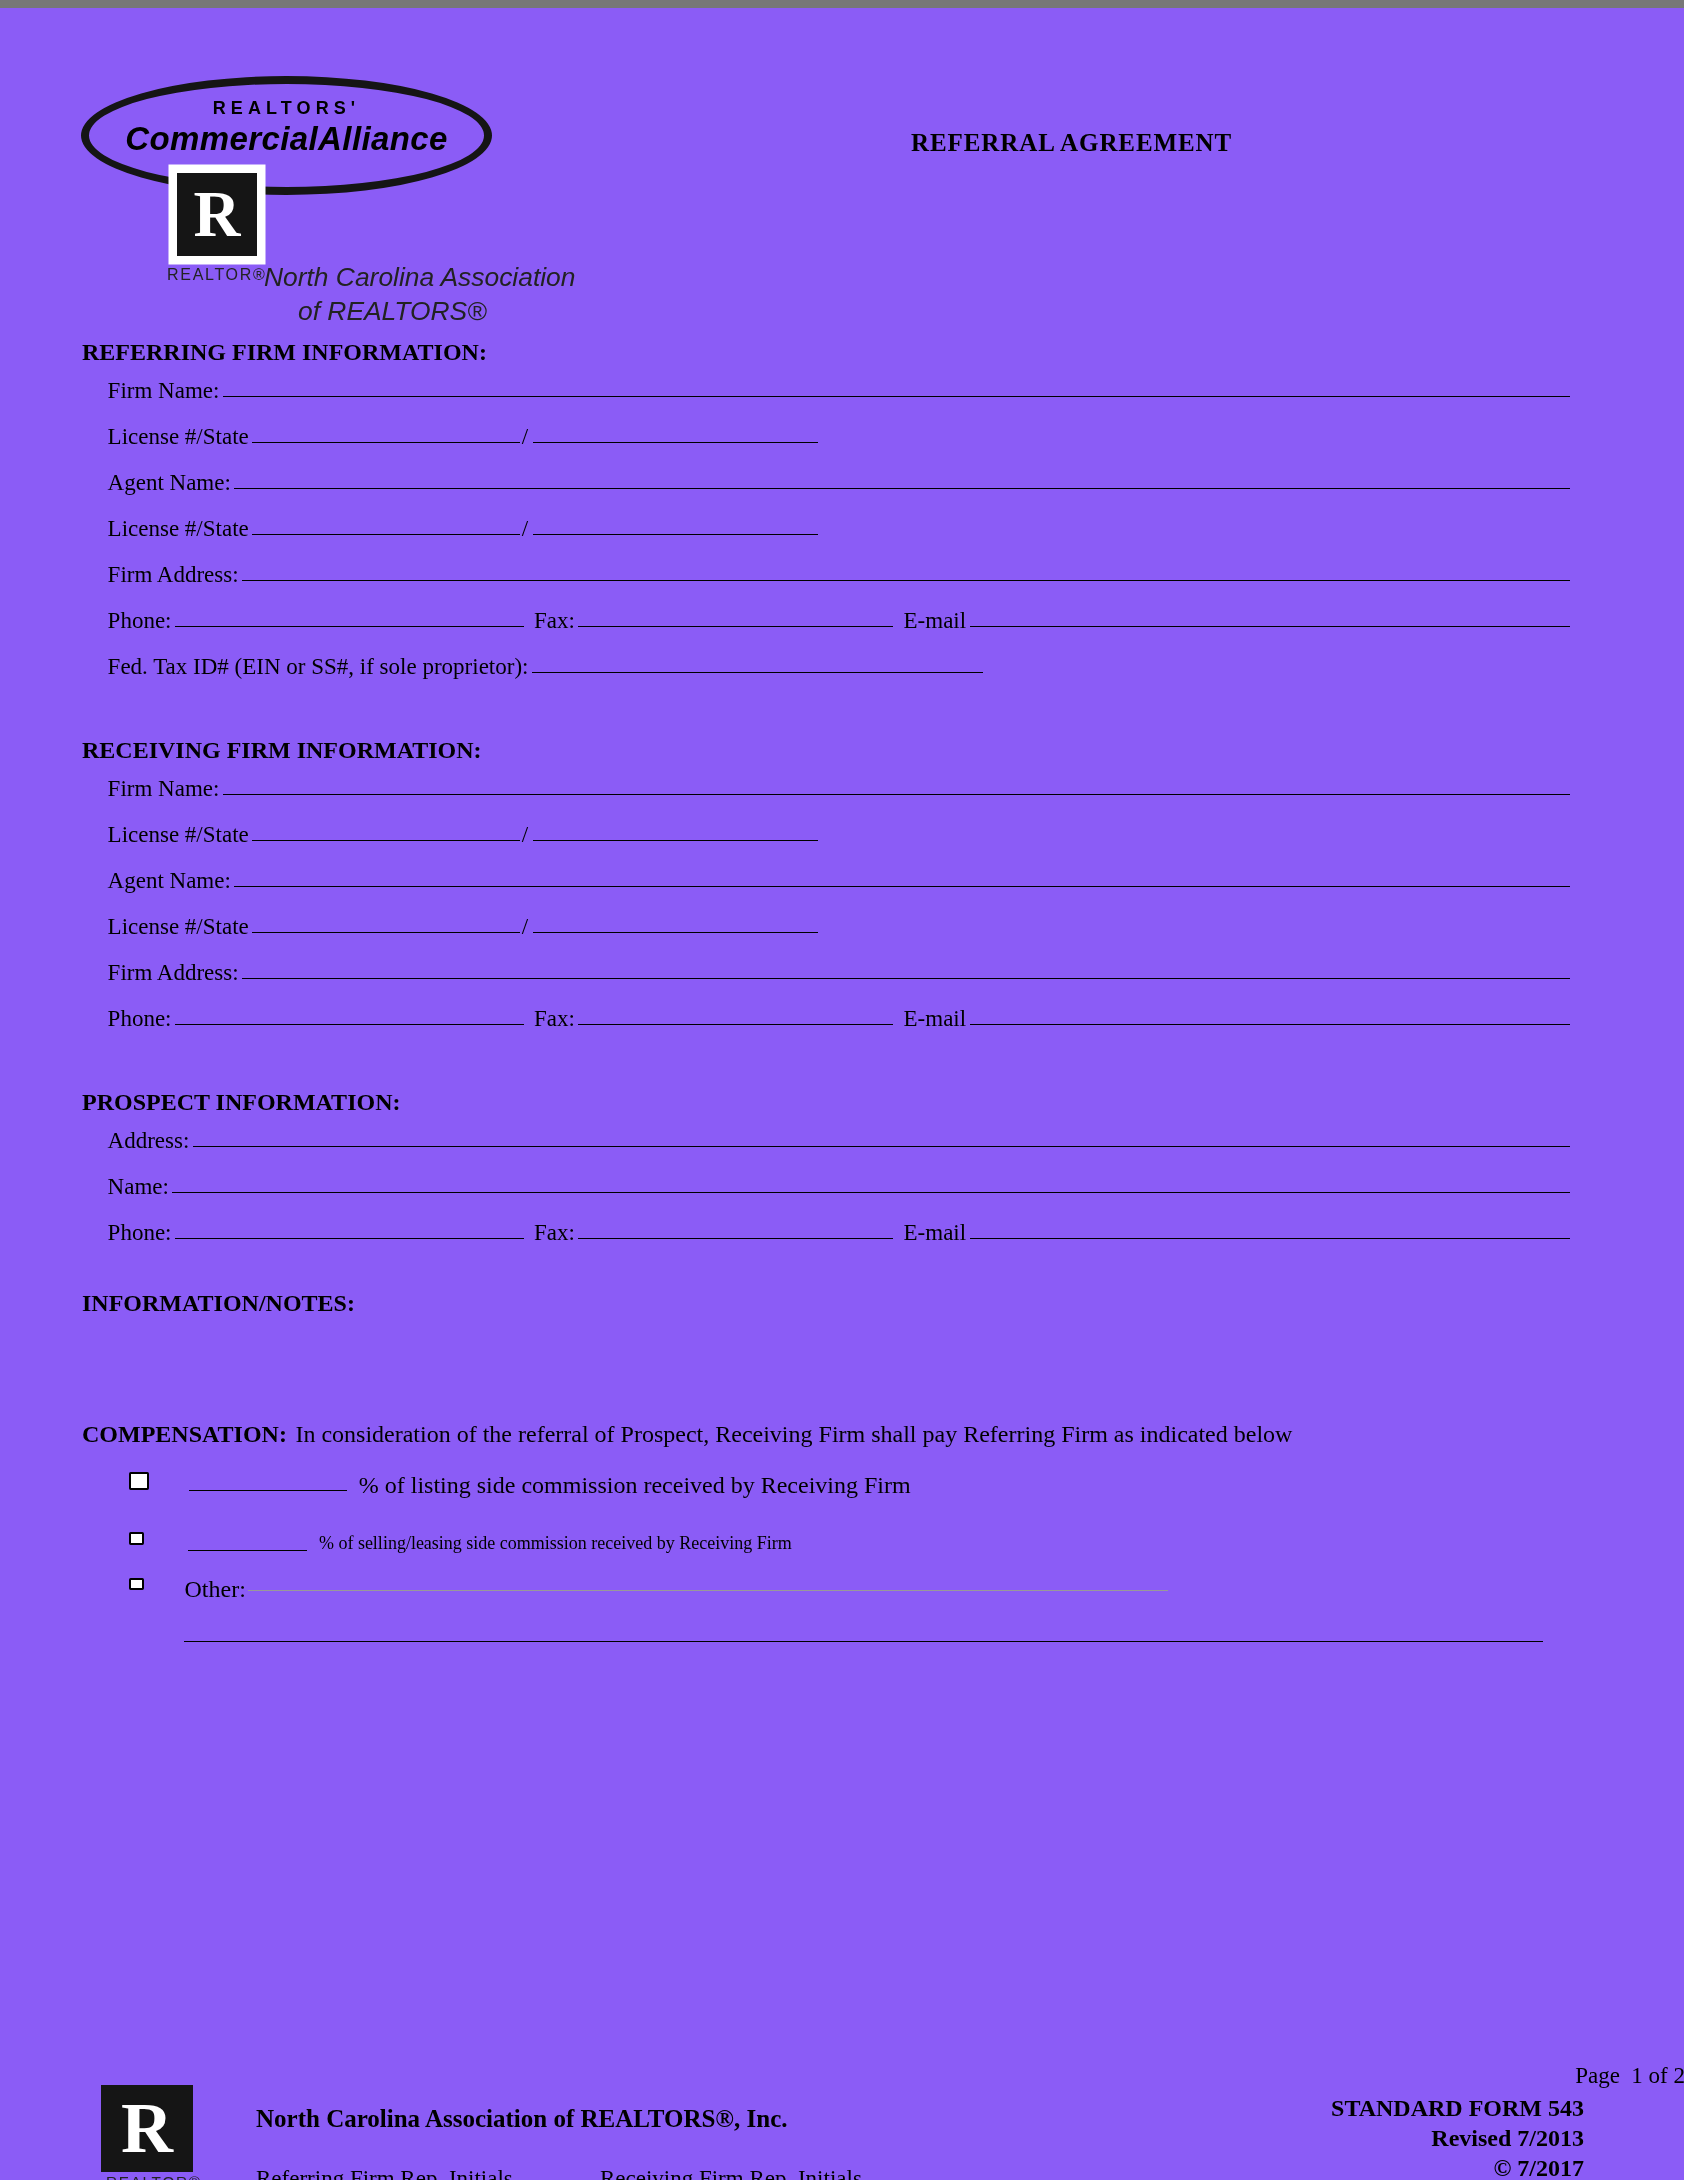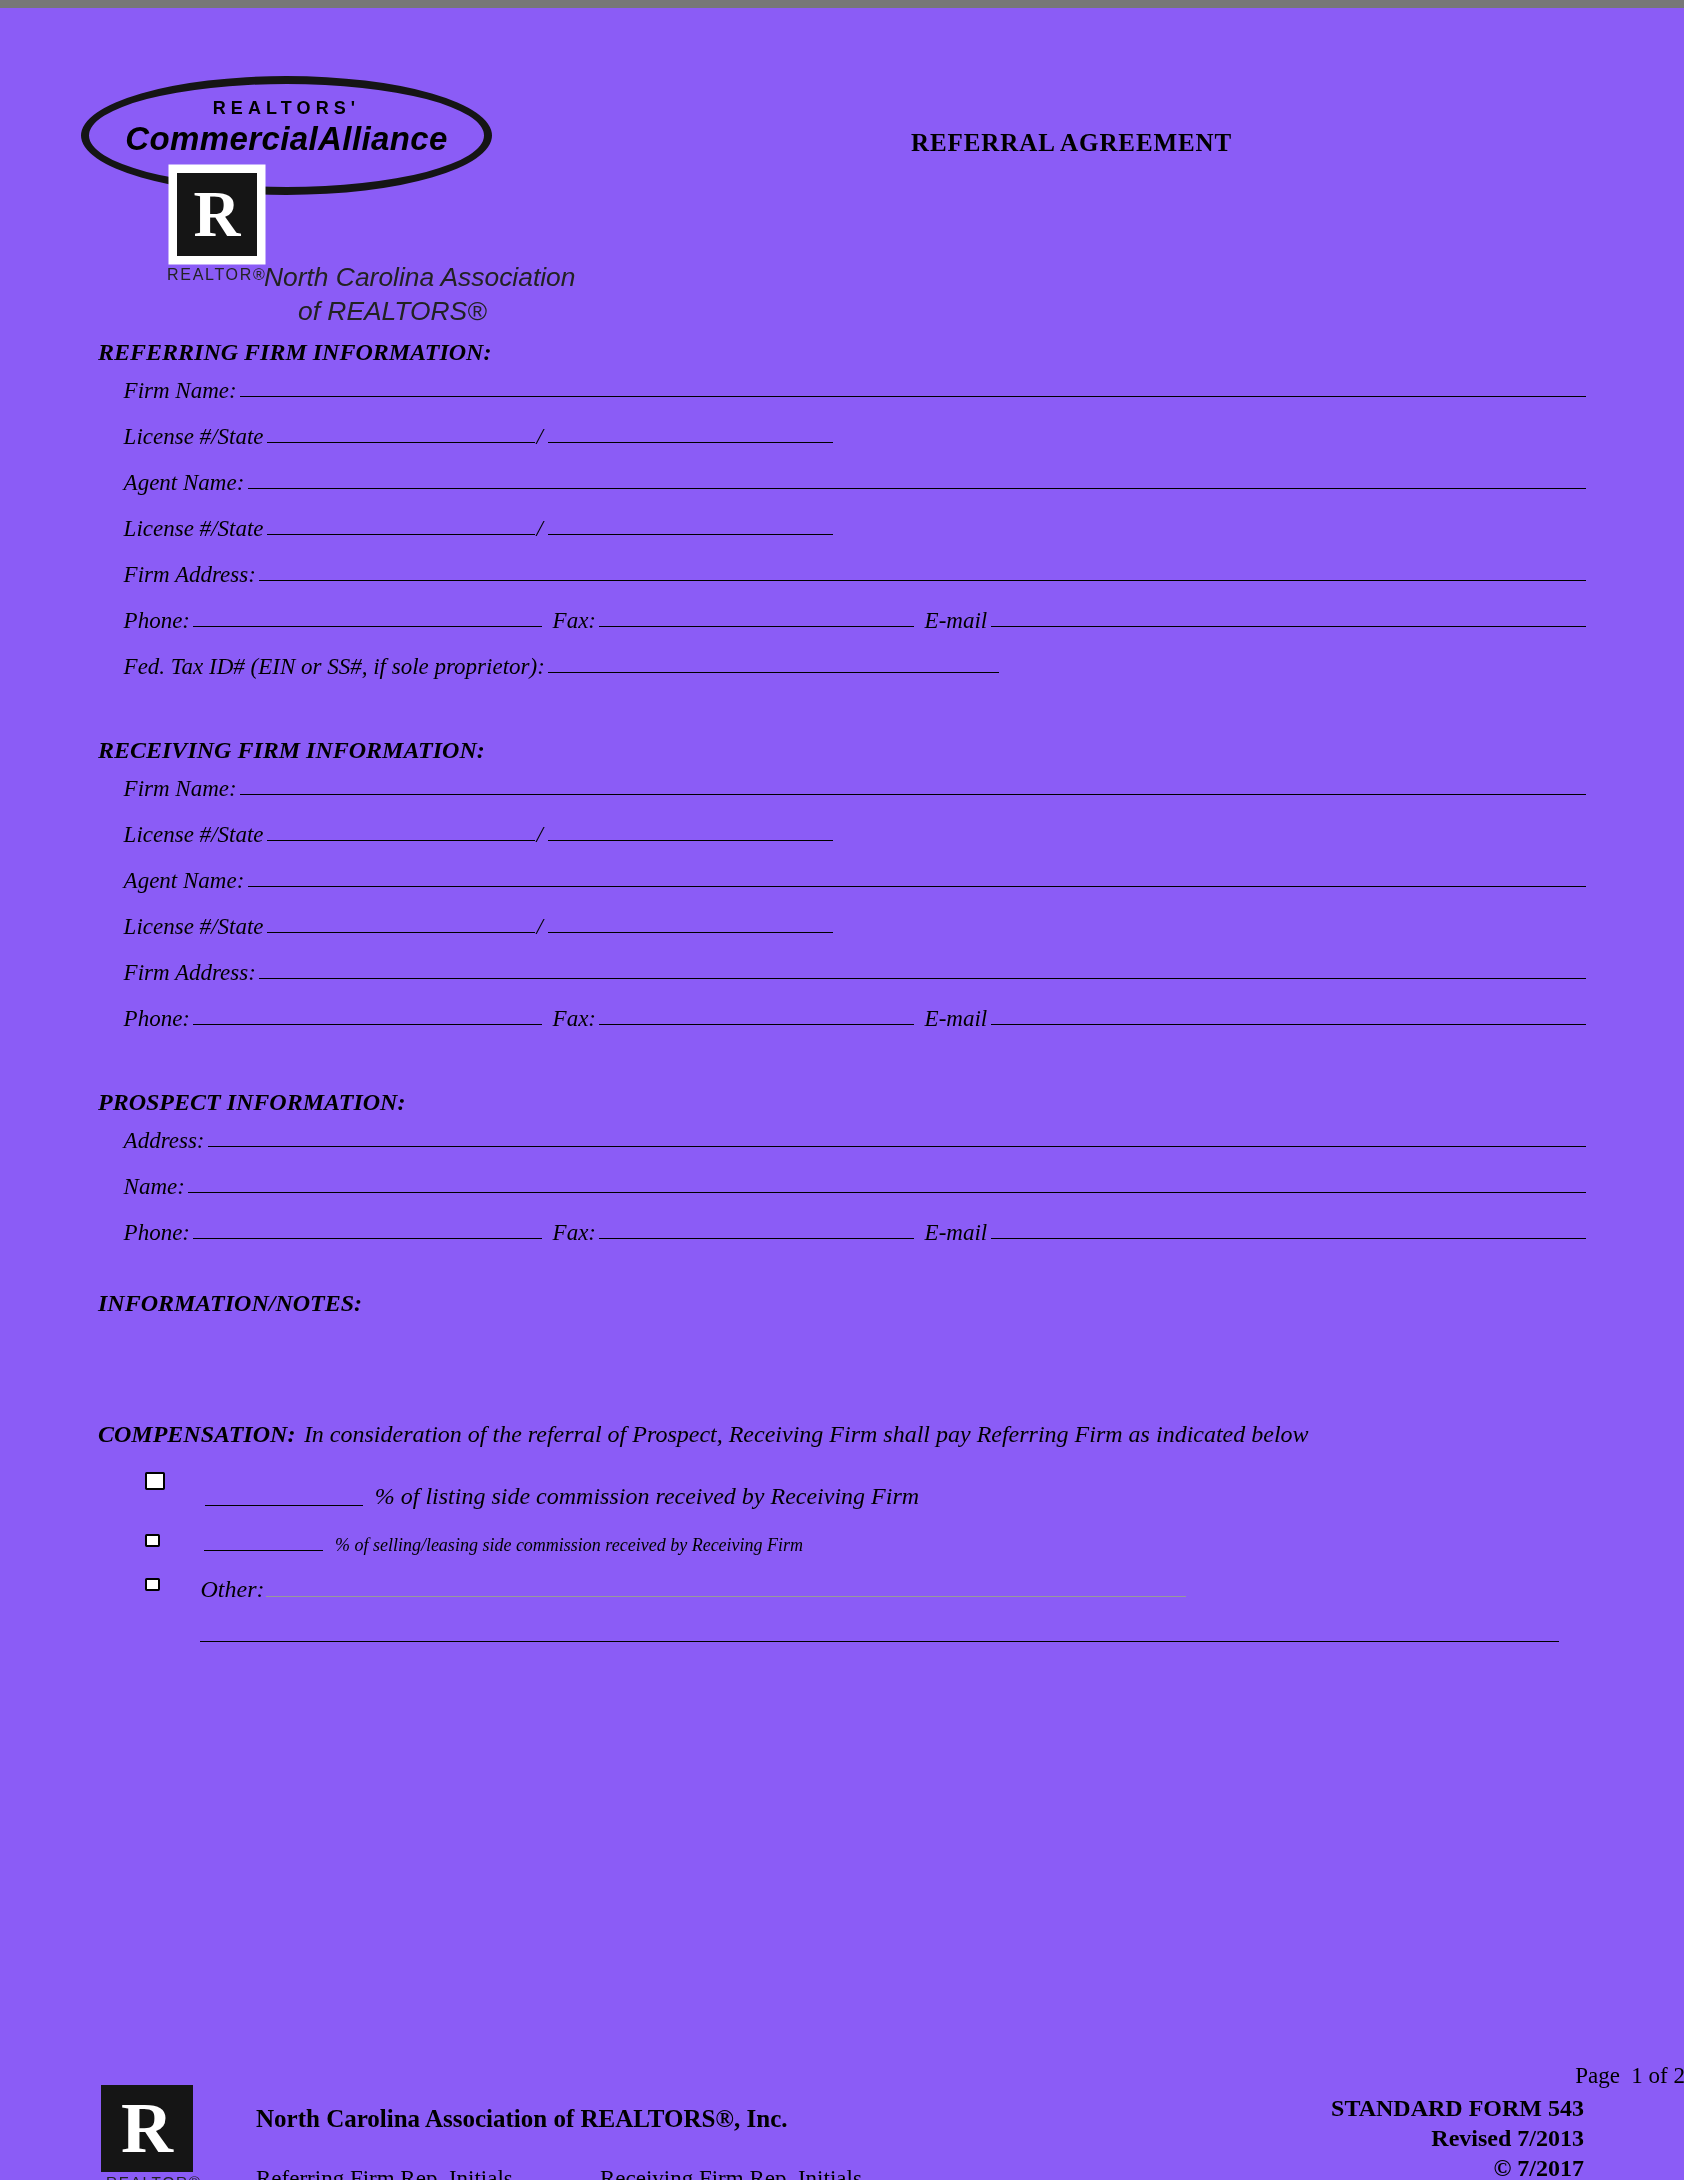--- a/index.html
+++ b/index.html
@@ -39,21 +39,21 @@
     line-height:34px;
   }
   .assoc .l2 { margin-left:34px; }
 
   .title {
     position:absolute; left:911px; top:121px;
     font-size:25px; font-weight:bold; letter-spacing:0.9px;
   }
 
   
-  .content { position:absolute; left:98px; top:330px; width:1488px; font-size:23px;font-style:italic; }
+  .content { position:absolute; left:82px; top:330px; width:1488px; font-size:23px; }
   .sect { font-weight:bold; font-size:24px; line-height:29px; }
   .rows { margin-left:25.6px; }
   .row  { display:flex; align-items:center; height:46px; }
   .lbl  { white-space:pre; line-height:27px; }
   .line { border-bottom:1.7px solid #000; height:19px; margin-bottom:4.3px; margin-left:3.4px; }
   .flex1 { flex:1; }
   .w315 { width:268px; } .w335 { width:285px; }
   .w410 { width:349px; } .w370 { width:315px; } .w530 { width:451px; }
   .w185 { width:158px; } .w140 { width:119px; } .w55 { width:47px; }
   .slash { padding:0 1.7px; line-height:27px; }
@@ -68,21 +68,21 @@
   }
   .aware .cb { vertical-align:baseline; transform:translateY(-6px); margin:0 6.8px; }
   .aware .isw { margin-right:1.7px; }
 
   .notes-space { height:81px; }
 
   .comp { font-size:24px; line-height:32px; margin-top:19px; }
   .b { font-weight:bold; }
   .mr { margin-right:8.5px; }
 
-  .opt { display:flex; align-items:flex-end; margin-left:47px; margin-top:22px; }
+  .opt { display:flex; margin-left:47px; margin-top:22px; }
   .cb-lg { width:20.4px; height:18px; margin-right:36px; margin-bottom:20.4px; }
   .cb-sm { width:14.5px; height:12.8px; border-width:2.1px; margin-right:41px; margin-bottom:8.5px; }
   .opt-txt { margin-left:12px; line-height:27px; }
   .txt-lg { font-size:24px; }
   .txt-sm { font-size:18px; line-height:22px; }
   .lbl-sm { font-size:24px; line-height:22px; white-space:pre; }
   .line-thin { border-bottom:1.3px solid #999; height:13.6px; width:920px; margin-left:1.7px; margin-bottom:2.6px; }
   .big-line { margin-left:102px; margin-top:41px; width:1359px; border-bottom:1.7px solid #000; height:0; }
 
   

